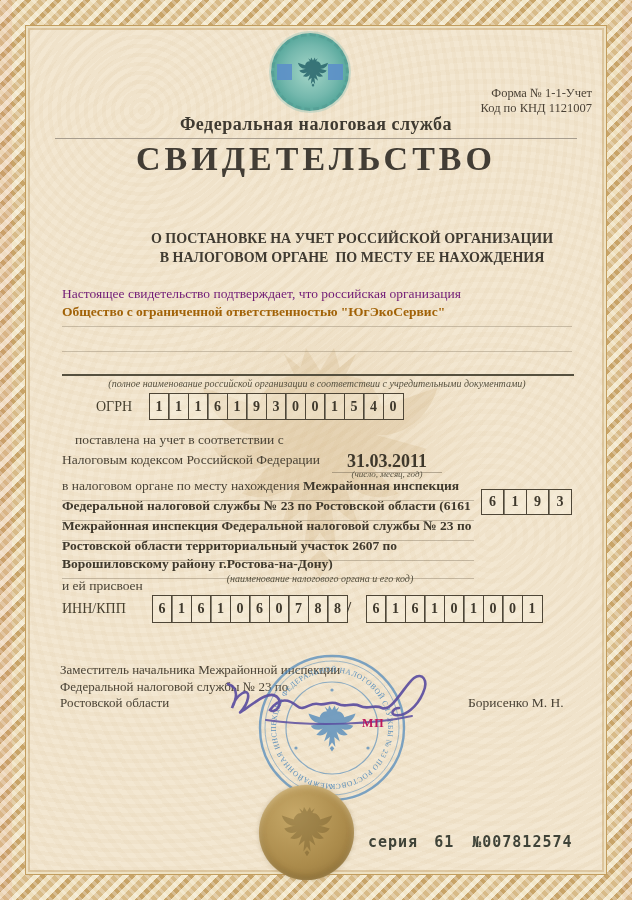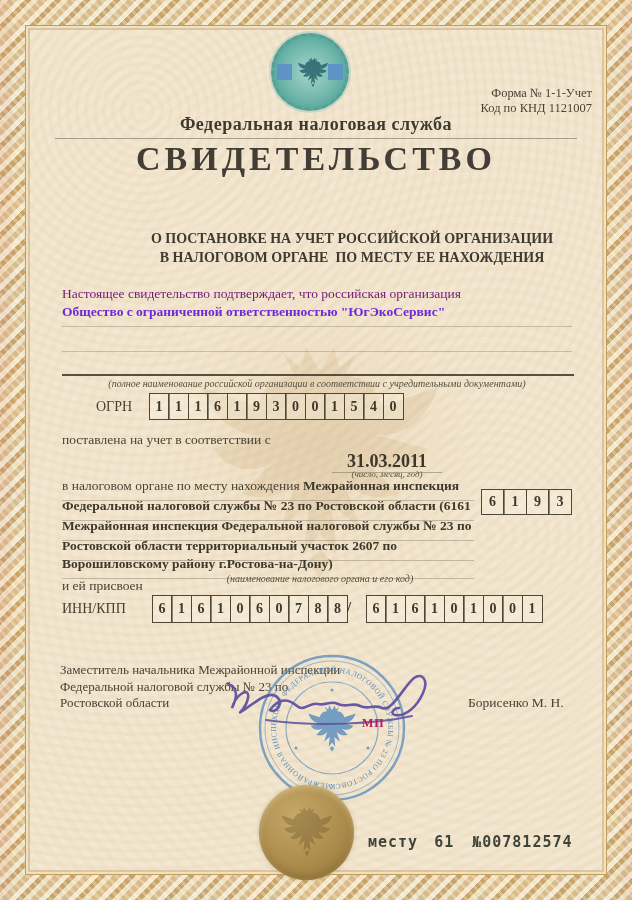--- a/index.html
+++ b/index.html
@@ -38,36 +38,36 @@
   .form-info{position:absolute;right:40px;top:86px;text-align:right;font-size:12.5px;line-height:15px;color:#4b4236;}
 
   .agency{position:absolute;left:0;top:114px;width:632px;text-align:center;font-size:18px;font-weight:bold;letter-spacing:0.5px;color:#3f3a31;}
   .agency-rule{position:absolute;left:55px;top:138px;width:522px;height:1px;background:#a79d8e;}
   .main-title{position:absolute;left:0;top:140px;width:632px;text-align:center;font-size:34px;font-weight:bold;letter-spacing:4px;color:#423d35;}
 
   .subtitle{position:absolute;left:0;width:632px;text-align:center;font-size:14px;font-weight:bold;color:#3f3a31;white-space:pre-wrap;padding-left:36px;}
   .subtitle.l1{top:231px;} .subtitle.l2{top:250px;}
 
   .confirm{position:absolute;left:62px;top:286px;width:515px;font-size:13.5px;color:#701a75;}
-  .orgname{position:absolute;left:62px;top:304px;width:515px;font-size:13.5px;font-weight:bold;color:#6d28d9;}
+  .orgname{position:absolute;left:62px;top:304px;width:515px;font-size:13.5px;font-weight:bold;color:#a16207;}
   .blankline{position:absolute;left:62px;width:510px;height:1px;background:rgba(150,138,115,0.45);}
   .bl1{top:326px;} .bl2{top:351px;}
   .darkline{position:absolute;left:62px;top:374px;width:512px;height:2px;background:#55503f;}
   .caption{font-style:italic;color:#55503f;}
   .org-caption{position:absolute;left:62px;top:378px;width:510px;text-align:center;font-size:10px;}
 
   .field-label{font-size:14px;color:#47402f;}
   .ogrn-label{position:absolute;left:96px;top:399px;}
   .cells{position:absolute;display:flex;}
   .cell{width:19px;height:25px;border:1.5px solid #4e4637;margin-left:-1.5px;display:flex;align-items:center;justify-content:center;
     font-size:14px;font-weight:bold;color:#3e382c;background:rgba(250,243,226,0.35);box-sizing:content-box;}
   .ogrn-cells{left:150px;top:393px;}
 
   .bodyline{position:absolute;left:62px;font-size:13.5px;color:#4a4336;}
-  .reg1{top:432px;} .reg2{top:452px;}
+  .reg1{top:432px;margin-left:13px;} .reg2{top:452px;}
   .date-val{position:absolute;left:332px;top:451px;width:110px;text-align:center;font-size:18px;font-weight:bold;color:#3e382c;border-bottom:1px solid rgba(120,108,88,0.5);}
   .date-caption{position:absolute;left:332px;top:469px;width:110px;text-align:center;font-size:9px;}
   .auth{width:412px;border-bottom:1px solid rgba(120,108,88,0.38);padding-bottom:6px;}
   .auth b{color:#3e382c;}
   .a1{top:478px;} .a2{top:498px;font-weight:bold;color:#3e382c;}
   .a3{top:518px;font-weight:bold;color:#3e382c;} .a4{top:538px;font-weight:bold;color:#3e382c;}
   .a5{top:556px;font-weight:bold;color:#3e382c;}
   .auth-caption{position:absolute;left:100px;top:573px;width:440px;text-align:center;font-size:10px;}
   .code-cells{left:482px;top:489px;}
   .code-cells .cell{width:22px;height:24px;}
@@ -157,20 +157,21 @@
       <span class="cell">3</span>
       <span class="cell">0</span>
       <span class="cell">0</span>
       <span class="cell">1</span>
       <span class="cell">5</span>
       <span class="cell">4</span>
       <span class="cell">0</span>
     </div>
 
     <div class="bodyline reg1">поставлена на учет в соответствии с</div>
+    <div class="bodyline reg2">Налоговым кодексом Российской Федерации</div>
     <div class="date-val">31.03.2011</div>
     <div class="date-caption caption">(число, месяц, год)</div>
 
     <div class="bodyline auth a1"><span>в налоговом органе по месту нахождения </span><b>Межрайонная инспекция</b></div>
     <div class="bodyline auth a2">Федеральной налоговой службы № 23 по Ростовской области (6161</div>
     <div class="bodyline auth a3">Межрайонная инспекция Федеральной налоговой службы № 23 по</div>
     <div class="bodyline auth a4">Ростовской области территориальный участок 2607 по</div>
     <div class="bodyline auth a5">Ворошиловскому району г.Ростова-на-Дону)</div>
     <div class="auth-caption caption">(наименование налогового органа и его код)</div>
 
@@ -238,21 +239,21 @@
     <div class="stamp-mp">МП</div>
     <div class="official-name">Борисенко М. Н.</div>
 
     <div class="gold-seal">
       <svg viewBox="0 0 100 100">
           <use href="#eagle"></use>
         </svg>
     </div>
 
     <div class="series">
-      <span>месту</span>
+      <span>серия</span>
       <span class="sp1"></span>
       <span>61</span>
       <span class="sp2"></span>
       <span>№007812574</span>
     </div>
 
   </div>
 </div>
 
 </body></html>

